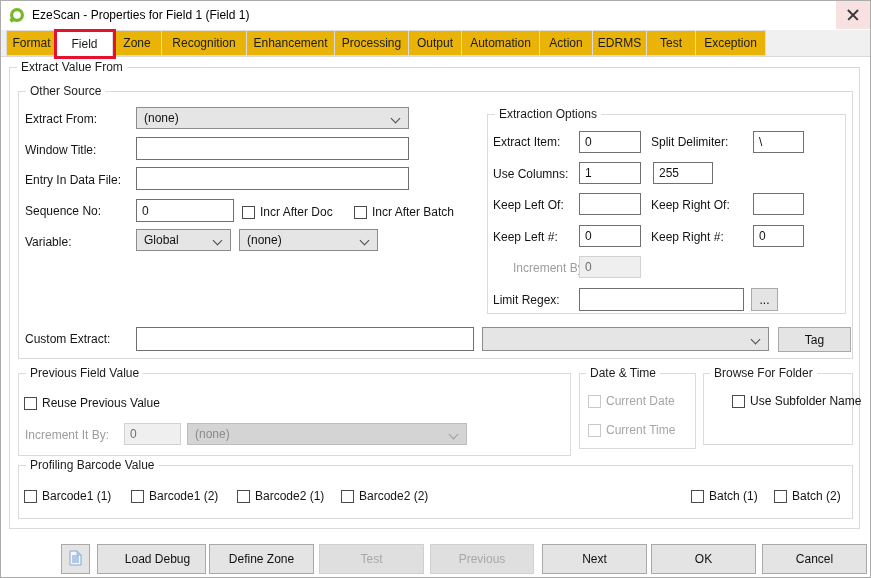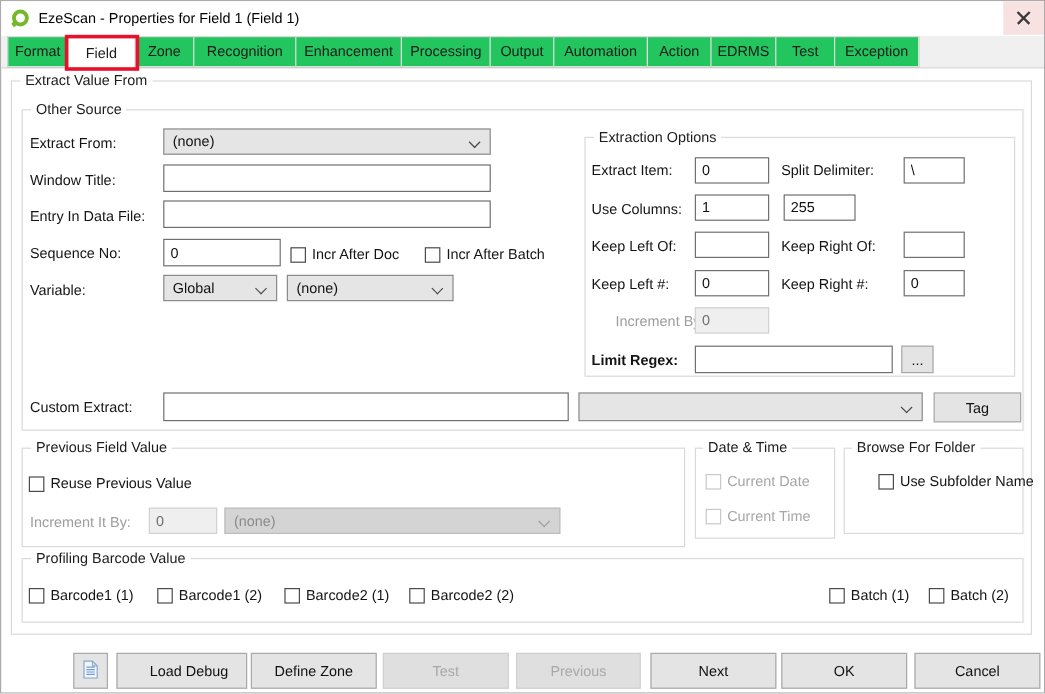--- a/index.html
+++ b/index.html
@@ -11,21 +11,21 @@
   .logo { position:absolute; left:8px; top:6px; width:16px; height:16px; }
   .title { position:absolute; left:31px; top:7px; font-size:12px; color:#000; white-space:nowrap; }
   .closebtn { position:absolute; right:0; top:0; width:34px; height:28px; background:#f8e1e1; cursor:default; }
   .xicon { position:absolute; left:11px; top:8px; width:12px; height:12px; }
   .xicon i { position:absolute; left:-1px; top:5px; width:14px; height:1.6px; background:#3a3a3a; }
   .xicon .b1 { transform:rotate(45deg); }
   .xicon .b2 { transform:rotate(-45deg); }
 
   
   .tabstrip { position:absolute; left:0; top:29px; width:100%; height:27px; background:#f0f0f0; border-bottom:1px solid #d9d9d9; display:flex; padding-left:5px; }
-  .tab { height:26px; border:1px solid #dcdcdc; margin-right:-1px; background:#22c55e; display:flex; align-items:center; justify-content:center; font-size:12px; color:#1b1b1b; white-space:nowrap; }
+  .tab { height:26px; border:1px solid #dcdcdc; margin-right:-1px; background:#eab308; display:flex; align-items:center; justify-content:center; font-size:12px; color:#1b1b1b; white-space:nowrap; }
   .tab.sel { background:#ffffff; border-bottom-color:#ffffff; height:27px; z-index:2; }
   .red-annot { position:absolute; left:53px; top:28px; width:62px; height:30px; border:3px solid #e8112d; z-index:5; pointer-events:none; }
 
   
   .group { position:absolute; border:1px solid #dadada; background:transparent; }
   .gtitle { position:absolute; font-size:12px; color:#1c1c1c; background:#ffffff; padding:0 4px; white-space:nowrap; z-index:2; }
 
   .lbl { position:absolute; font-size:12px; color:#141414; line-height:15px; white-space:nowrap; }
   .lbl.dis { color:#9d9d9d; }
 
@@ -164,21 +164,21 @@
   <input class="txt" style="left: 752px; top: 192px; width: 51px; height: 22px;" value="">
 
   <span class="lbl" style="left:492px; top:229px;">Keep Left #:</span>
   <input class="txt" style="left: 578px; top: 224px; width: 62px; height: 22px;" value="0">
   <span class="lbl" style="left:650px; top:229px;">Keep Right #:</span>
   <input class="txt" style="left: 752px; top: 224px; width: 51px; height: 22px;" value="0">
 
   <span class="lbl dis" style="left:512px; top:260px;">Increment By:</span>
   <input class="txt dis" style="left: 578px; top: 255px; width: 62px; height: 22px;" disabled="" value="0">
 
-  <span class="lbl" style="left:492px; top:292px;font-weight:bold;">Limit Regex:</span>
+  <span class="lbl" style="left:492px; top:292px;">Limit Regex:</span>
   <input class="txt" style="left: 578px; top: 287px; width: 165px; height: 23px;" value="">
   <div class="btn" style="left:750px; top:287px; width:27px; height:23px;">
       <span>...</span>
     </div>
 
   <span class="lbl" style="left:24px; top:331px;">Custom Extract:</span>
   <input class="txt" style="left: 135px; top: 326px; width: 338px; height: 24px;" value="">
   <div class="combo" style="left:481px; top:326px; width:287px; height:24px;">
     <span></span>
     <span class="chev" style="top:8px;"></span>

